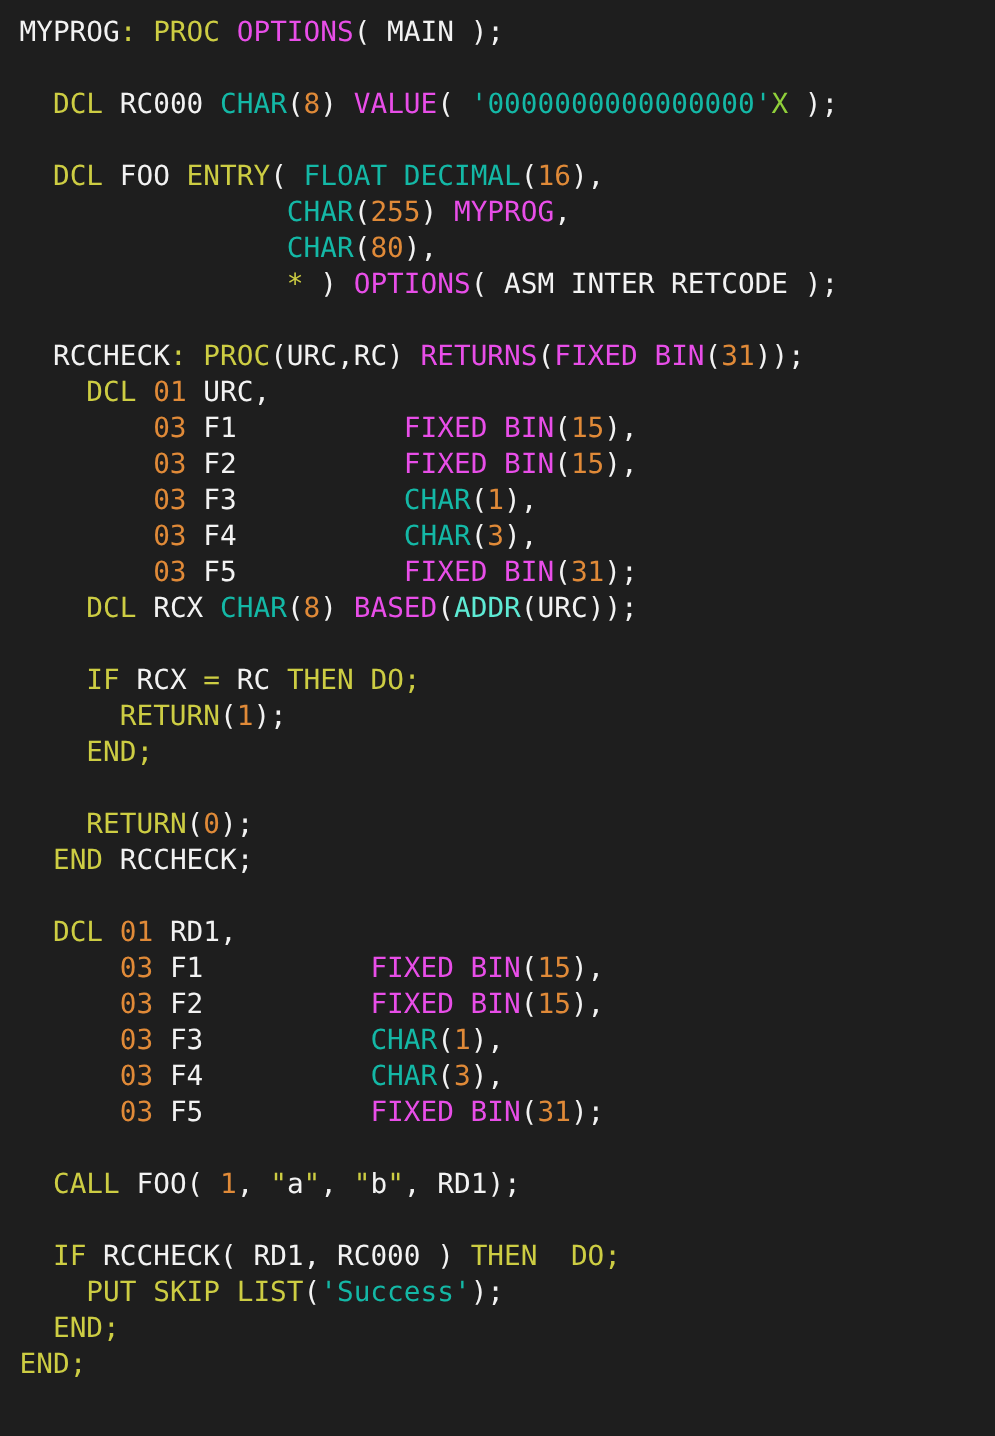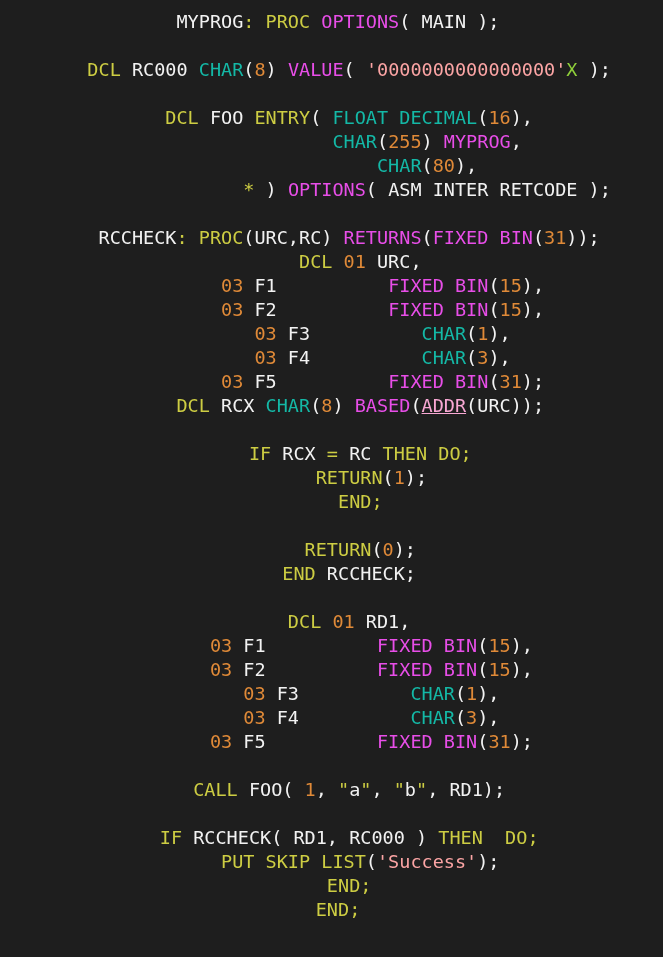--- a/index.html
+++ b/index.html
@@ -12,39 +12,38 @@
     height: 957px;
     overflow: hidden;
     font-family: "DejaVu Sans Mono", "Liberation Mono", monospace;
   }
   #code-view {
     width: 663px;
     height: 957px;
     background: #1e1e1e;
     padding: 10px 0 0 0;
     box-sizing: border-box;
-    text-align: center;
   }
   .line {
     height: 24px;
     line-height: 24px;
     font-size: 18.5px;
     white-space: pre;
     padding-left: 13px;
     letter-spacing: 0px;
   }
   .tok { white-space: pre; }
   
   .c-plain  { color: #f2f2f2; }
   .c-kw     { color: #cdcd43; }
   .c-attr   { color: #e84ee8; }
   .c-type   { color: #14b8a6; }
   .c-num    { color: #e08a38; }
-  .c-str    { color: #fca5a5; }
-  .c-builtin{ color: #f9a8d4; text-decoration: underline; }
+  .c-str    { color: #14b8a6; }
+  .c-builtin{ color: #5eead4; }
   .c-punct  { color: #f2f2f2; }
   .c-strq   { color: #cdcd43; }
   .c-xsuf   { color: #8fcf3a; }
 </style>
 </head>
 <body>
 
 <div id="code-view">
     <div class="line"><span class="tok c-plain">MYPROG</span><span class="tok c-kw">:</span><span class="tok c-plain"> </span><span class="tok c-kw">PROC</span><span class="tok c-plain"> </span><span class="tok c-attr">OPTIONS</span><span class="tok c-punct">( </span><span class="tok c-plain">MAIN</span><span class="tok c-punct"> );</span></div>
     <div class="line">&nbsp;</div>

